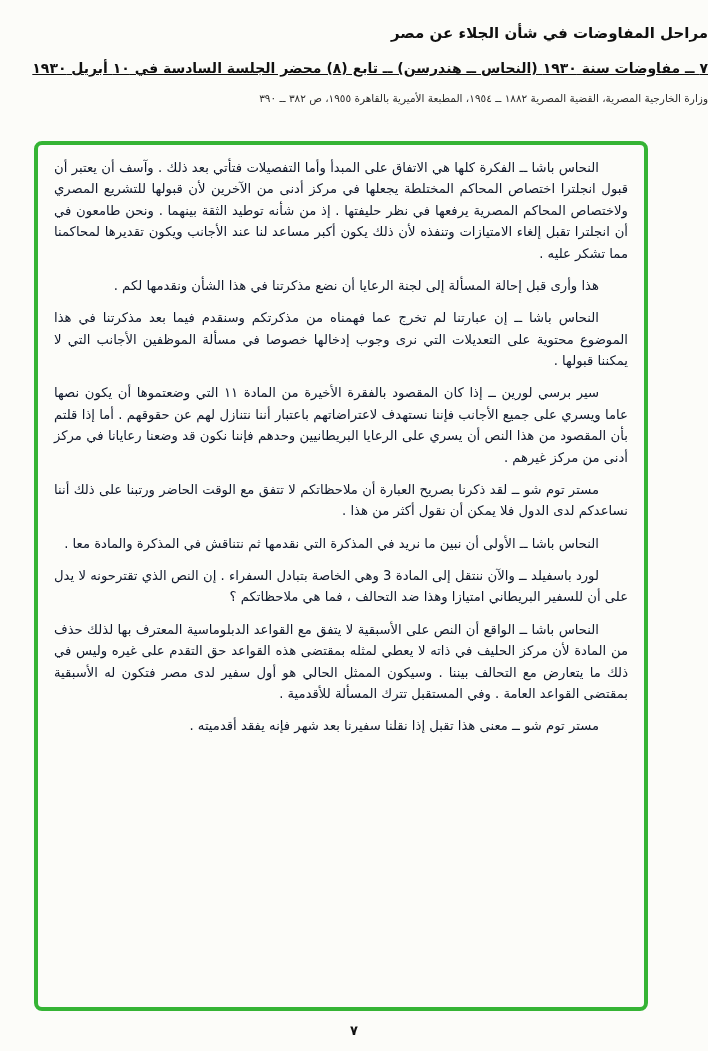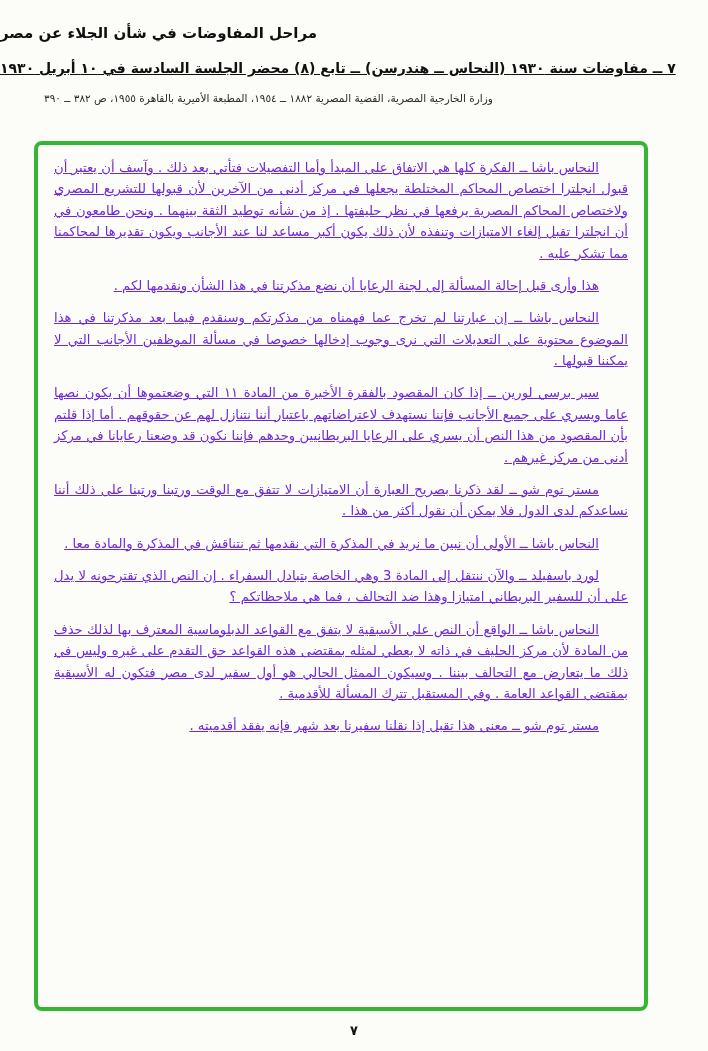--- a/index.html
+++ b/index.html
@@ -8,21 +8,21 @@
     width: 708px;
     height: 1051px;
     margin: 0 auto;
     background: #fcfcf9;
     position: relative;
     font-family: "DejaVu Sans", sans-serif;
     direction: rtl;
     overflow: hidden;
     box-shadow: 0 0 6px rgba(0,0,0,.25);
   }
-  .header { text-align: left; padding-top: 24px; }
+  .header { text-align: right; padding-top: 24px; }
   .title {
     font-size: 15px;
     font-weight: bold;
     color: #101010;
     margin-bottom: 18px;
     letter-spacing: .5px;
   }
   .subtitle {
     font-size: 14px;
     font-weight: bold;
@@ -43,24 +43,23 @@
     bottom: 40px;
     border: 4px solid #35b435;
     border-radius: 8px;
     padding: 12px 16px 14px 16px;
     background: #fcfcf9;
   }
   .text-box p {
     font-size: 13.2px;
     line-height: 1.62;
     text-align: justify;
-    color: #6d28d9;
+    color: #0f172a;
     text-indent: 2.2em;
     margin-bottom: 11px;
-    text-decoration: underline;
   }
   .text-box p:last-child { margin-bottom: 0; }
   .page-number {
     position: absolute;
     bottom: 13px;
     left: 0;
     width: 100%;
     text-align: center;
     font-size: 13px;
     font-weight: bold;
@@ -76,21 +75,21 @@
     <div class="title">مراحل المفاوضات في شأن الجلاء عن مصر</div>
     <div class="subtitle">٧ ــ مفاوضات سنة ١٩٣٠ (النحاس ــ هندرسن) ــ تابع (٨) محضر الجلسة السادسة في ١٠ أبريل ١٩٣٠</div>
     <div class="source">وزارة الخارجية المصرية، القضية المصرية ١٨٨٢ ــ ١٩٥٤، المطبعة الأميرية بالقاهرة ١٩٥٥، ص ٣٨٢ ــ ٣٩٠</div>
   </div>
 
   <div class="text-box">
     <p>النحاس باشا ــ الفكرة كلها هي الاتفاق على المبدأ وأما التفصيلات فتأتي بعد ذلك . وآسف أن يعتبر أن قبول انجلترا اختصاص المحاكم المختلطة يجعلها في مركز أدنى من الآخرين لأن قبولها للتشريع المصري ولاختصاص المحاكم المصرية يرفعها في نظر حليفتها . إذ من شأنه توطيد الثقة بينهما . ونحن طامعون في أن انجلترا تقبل إلغاء الامتيازات وتنفذه لأن ذلك يكون أكبر مساعد لنا عند الأجانب ويكون تقديرها لمحاكمنا مما تشكر عليه .</p>
     <p>هذا وأرى قبل إحالة المسألة إلى لجنة الرعايا أن نضع مذكرتنا في هذا الشأن ونقدمها لكم .</p>
     <p>النحاس باشا ــ إن عبارتنا لم تخرج عما فهمناه من مذكرتكم وسنقدم فيما بعد مذكرتنا في هذا الموضوع محتوية على التعديلات التي نرى وجوب إدخالها خصوصا في مسألة الموظفين الأجانب التي لا يمكننا قبولها .</p>
     <p>سير برسي لورين ــ إذا كان المقصود بالفقرة الأخيرة من المادة ١١ التي وضعتموها أن يكون نصها عاما ويسري على جميع الأجانب فإننا نستهدف لاعتراضاتهم باعتبار أننا نتنازل لهم عن حقوقهم . أما إذا قلتم بأن المقصود من هذا النص أن يسري على الرعايا البريطانيين وحدهم فإننا نكون قد وضعنا رعايانا في مركز أدنى من مركز غيرهم .</p>
-    <p>مستر توم شو ــ لقد ذكرنا بصريح العبارة أن الامتيازات لا تتفق مع الوقت ورتبنا ورتبنا على ذلك أننا نساعدكم لدى الدول فلا يمكن أن نقول أكثر من هذا .</p>
+    <p>مستر توم شو ــ لقد ذكرنا بصريح العبارة أن ملاحظاتكم لا تتفق مع الوقت الحاضر ورتبنا على ذلك أننا نساعدكم لدى الدول فلا يمكن أن نقول أكثر من هذا .</p>
     <p>النحاس باشا ــ الأولى أن نبين ما نريد في المذكرة التي نقدمها ثم نتناقش في المذكرة والمادة معا .</p>
     <p>لورد باسفيلد ــ والآن ننتقل إلى المادة 3 وهي الخاصة بتبادل السفراء . إن النص الذي تقترحونه لا يدل على أن للسفير البريطاني امتيازا وهذا ضد التحالف ، فما هي ملاحظاتكم ؟</p>
     <p>النحاس باشا ــ الواقع أن النص على الأسبقية لا يتفق مع القواعد الدبلوماسية المعترف بها لذلك حذف من المادة لأن مركز الحليف في ذاته لا يعطي لمثله بمقتضى هذه القواعد حق التقدم على غيره وليس في ذلك ما يتعارض مع التحالف بيننا . وسيكون الممثل الحالي هو أول سفير لدى مصر فتكون له الأسبقية بمقتضى القواعد العامة . وفي المستقبل تترك المسألة للأقدمية .</p>
     <p>مستر توم شو ــ معنى هذا تقبل إذا نقلنا سفيرنا بعد شهر فإنه يفقد أقدميته .</p>
   </div>
 
   <div class="page-number">٧</div>
 
 </div>
 

